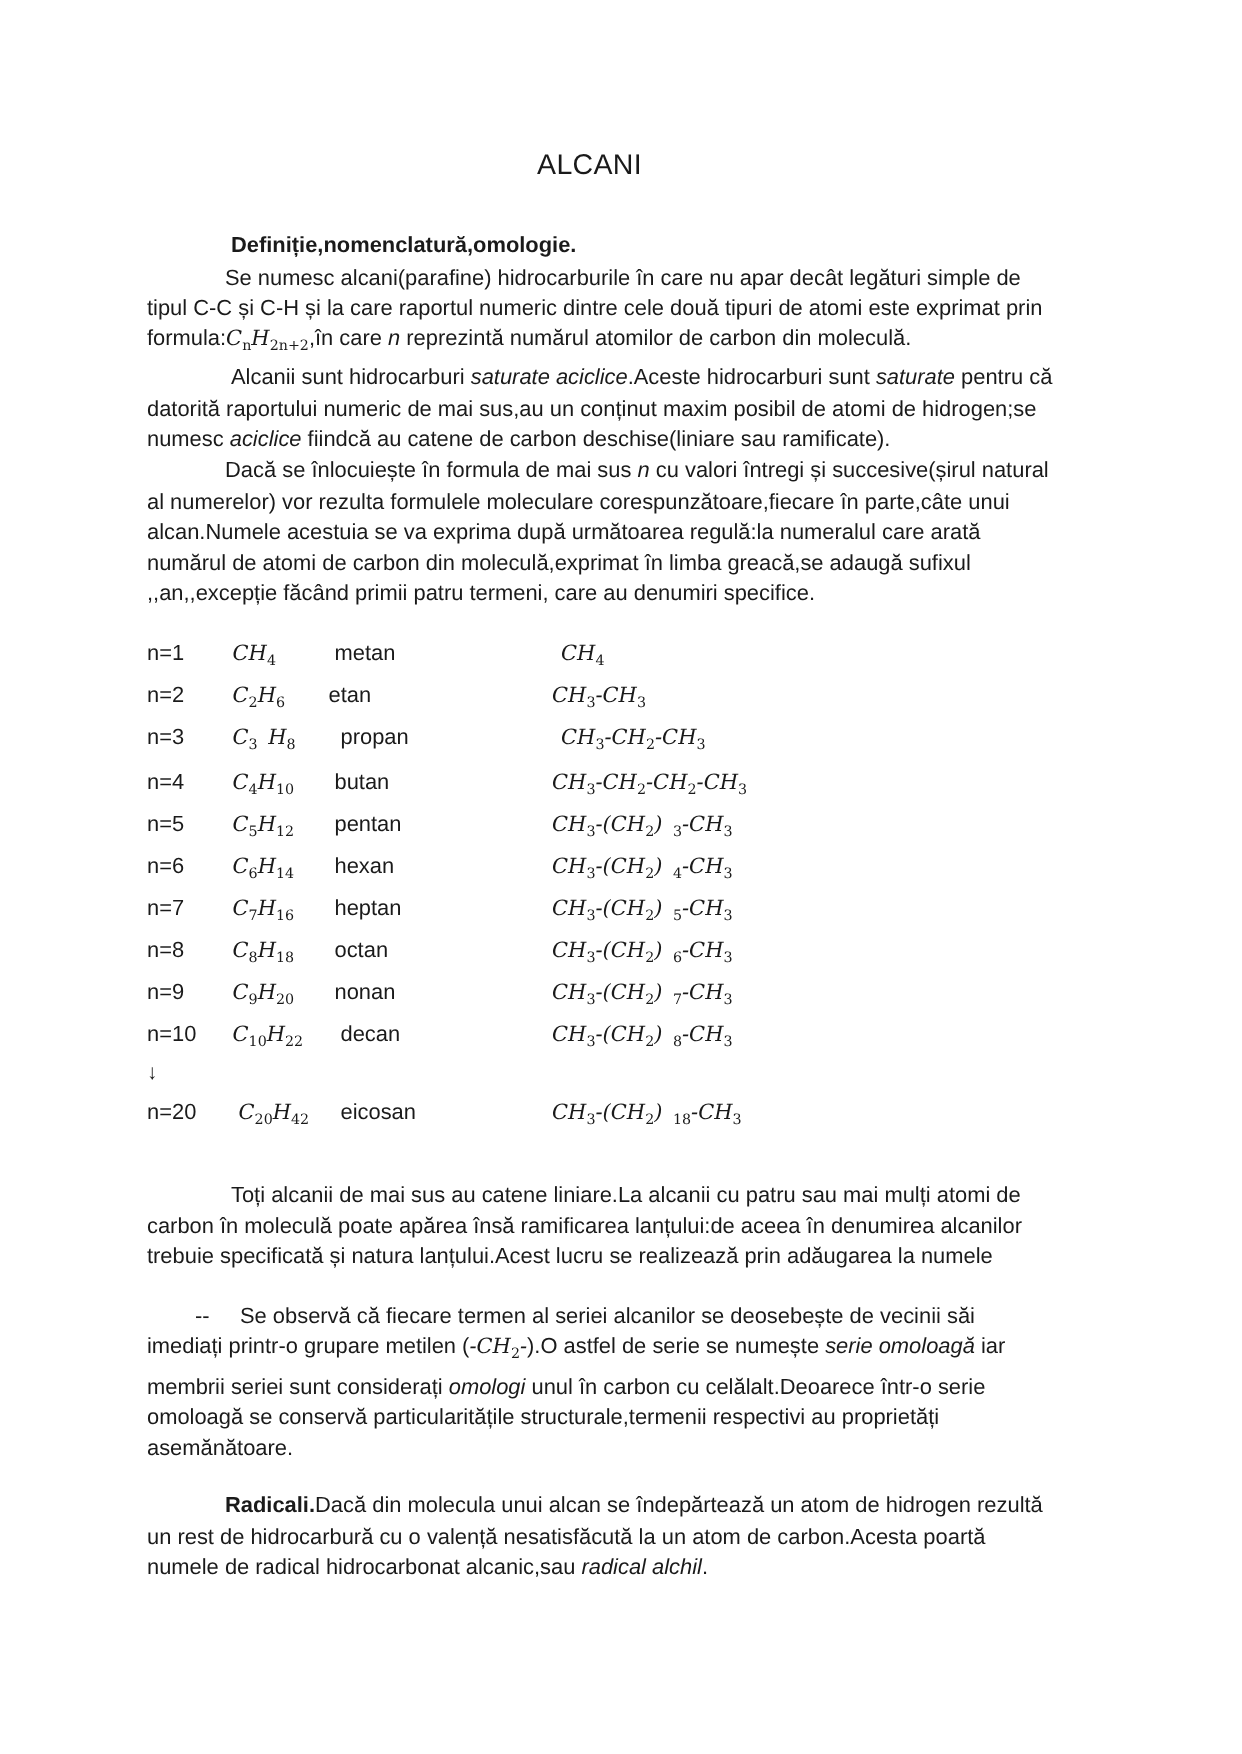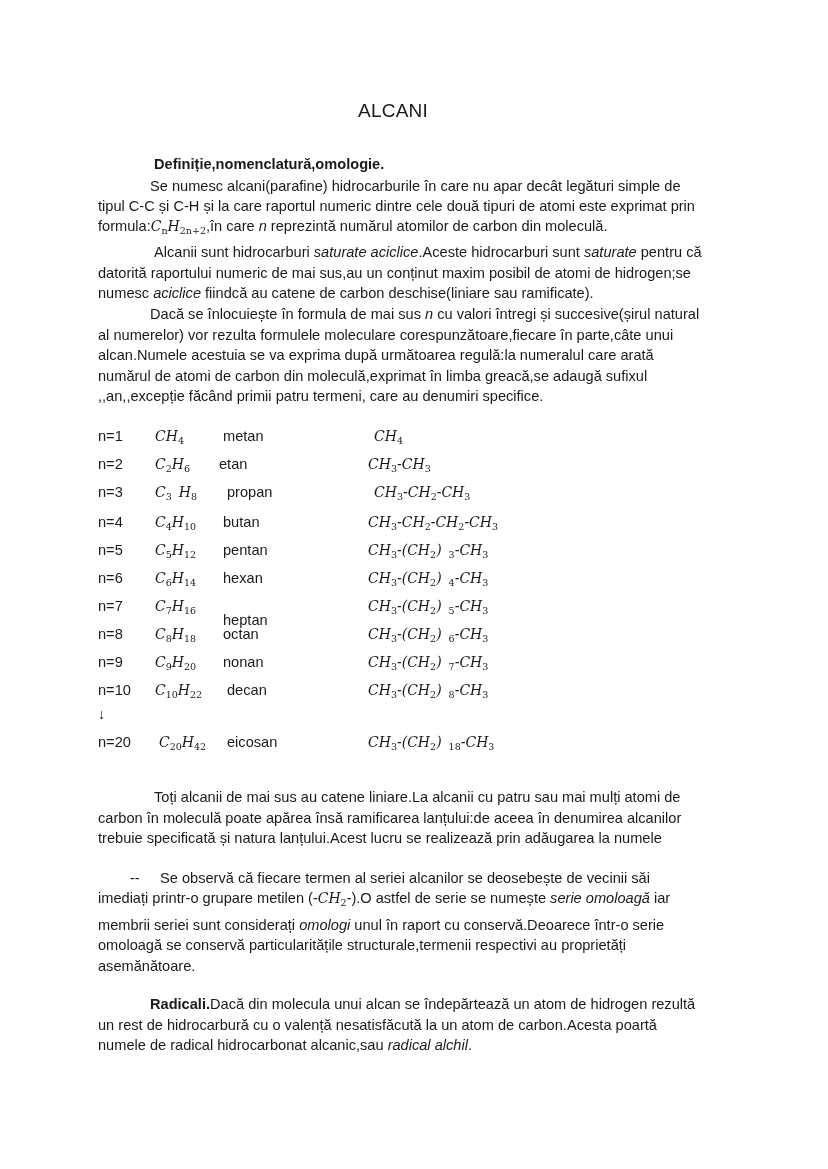--- a/index.html
+++ b/index.html
@@ -86,21 +86,21 @@
       </div>
       <div class="row" style="top: 570px;">
         <span class="n">n=6</span>
         <span class="mf m" style="left: 57px;"><span>C</span><sub>6</sub><span>H</span><sub>14</sub></span>
         <span class="nm" style="left: 125px;">hexan</span>
         <span class="sf m" style="left: 270px;"><span>CH</span><sub>3</sub><span>-(CH</span><sub>2</sub><span>) </span><sub>4</sub><span>-CH</span><sub>3</sub></span>
       </div>
       <div class="row" style="top: 598px;">
         <span class="n">n=7</span>
         <span class="mf m" style="left: 57px;"><span>C</span><sub>7</sub><span>H</span><sub>16</sub></span>
-        <span class="nm" style="left: 125px; margin-top: 14px;">heptan</span>
+        <span class="nm" style="left: 125px;">heptan</span>
         <span class="sf m" style="left: 270px;"><span>CH</span><sub>3</sub><span>-(CH</span><sub>2</sub><span>) </span><sub>5</sub><span>-CH</span><sub>3</sub></span>
       </div>
       <div class="row" style="top: 626px;">
         <span class="n">n=8</span>
         <span class="mf m" style="left: 57px;"><span>C</span><sub>8</sub><span>H</span><sub>18</sub></span>
         <span class="nm" style="left: 125px;">octan</span>
         <span class="sf m" style="left: 270px;"><span>CH</span><sub>3</sub><span>-(CH</span><sub>2</sub><span>) </span><sub>6</sub><span>-CH</span><sub>3</sub></span>
       </div>
       <div class="row" style="top: 654px;">
         <span class="n">n=9</span>
@@ -127,21 +127,21 @@
   <div class="line ind2" style="top:788px;">Toți alcanii de mai sus au catene liniare.La alcanii cu patru sau mai mulți atomi  de</div>
   <div class="line" style="top:809px;">carbon în moleculă poate apărea însă ramificarea lanțului:de aceea în denumirea alcanilor</div>
   <div class="line" style="top:829px;">trebuie specificată și natura lanțului.Acest lucru se realizează prin adăugarea la numele</div>
 
   <div class="line" style="top:869px; left:130px;">--</div>
   <div class="line" style="top:869px; left:160px;">Se observă că fiecare termen al seriei alcanilor se deosebește de vecinii săi</div>
   <div class="line" style="top:889px;">
     <span>imediați printr-o grupare metilen (</span><span class="m"><span>-CH</span><sub>2</sub><span>-</span></span><span>).O astfel de serie se numește </span><i class="t">serie omoloagă</i><span> iar</span>
   </div>
   <div class="line" style="top:916px;">
-    <span>membrii seriei sunt considerați </span><i class="t">omologi</i><span> unul în raport cu conservă.Deoarece într-o serie</span>
+    <span>membrii seriei sunt considerați </span><i class="t">omologi</i><span> unul în carbon cu celălalt.Deoarece într-o serie</span>
   </div>
   <div class="line" style="top:936px;">omoloagă se conservă particularitățile structurale,termenii respectivi au proprietăți</div>
   <div class="line" style="top:957px;">asemănătoare.</div>
 
   <div class="line ind" style="top:995px;">
     <span class="b">Radicali.</span><span>Dacă din molecula unui alcan se îndepărtează un atom de hidrogen rezultă</span>
   </div>
   <div class="line" style="top:1016px;">un rest de hidrocarbură cu o valență nesatisfăcută la un atom de carbon.Acesta poartă</div>
   <div class="line" style="top:1036px;">
     <span>numele de radical hidrocarbonat alcanic,sau </span><i class="t">radical alchil</i><span>.</span>

